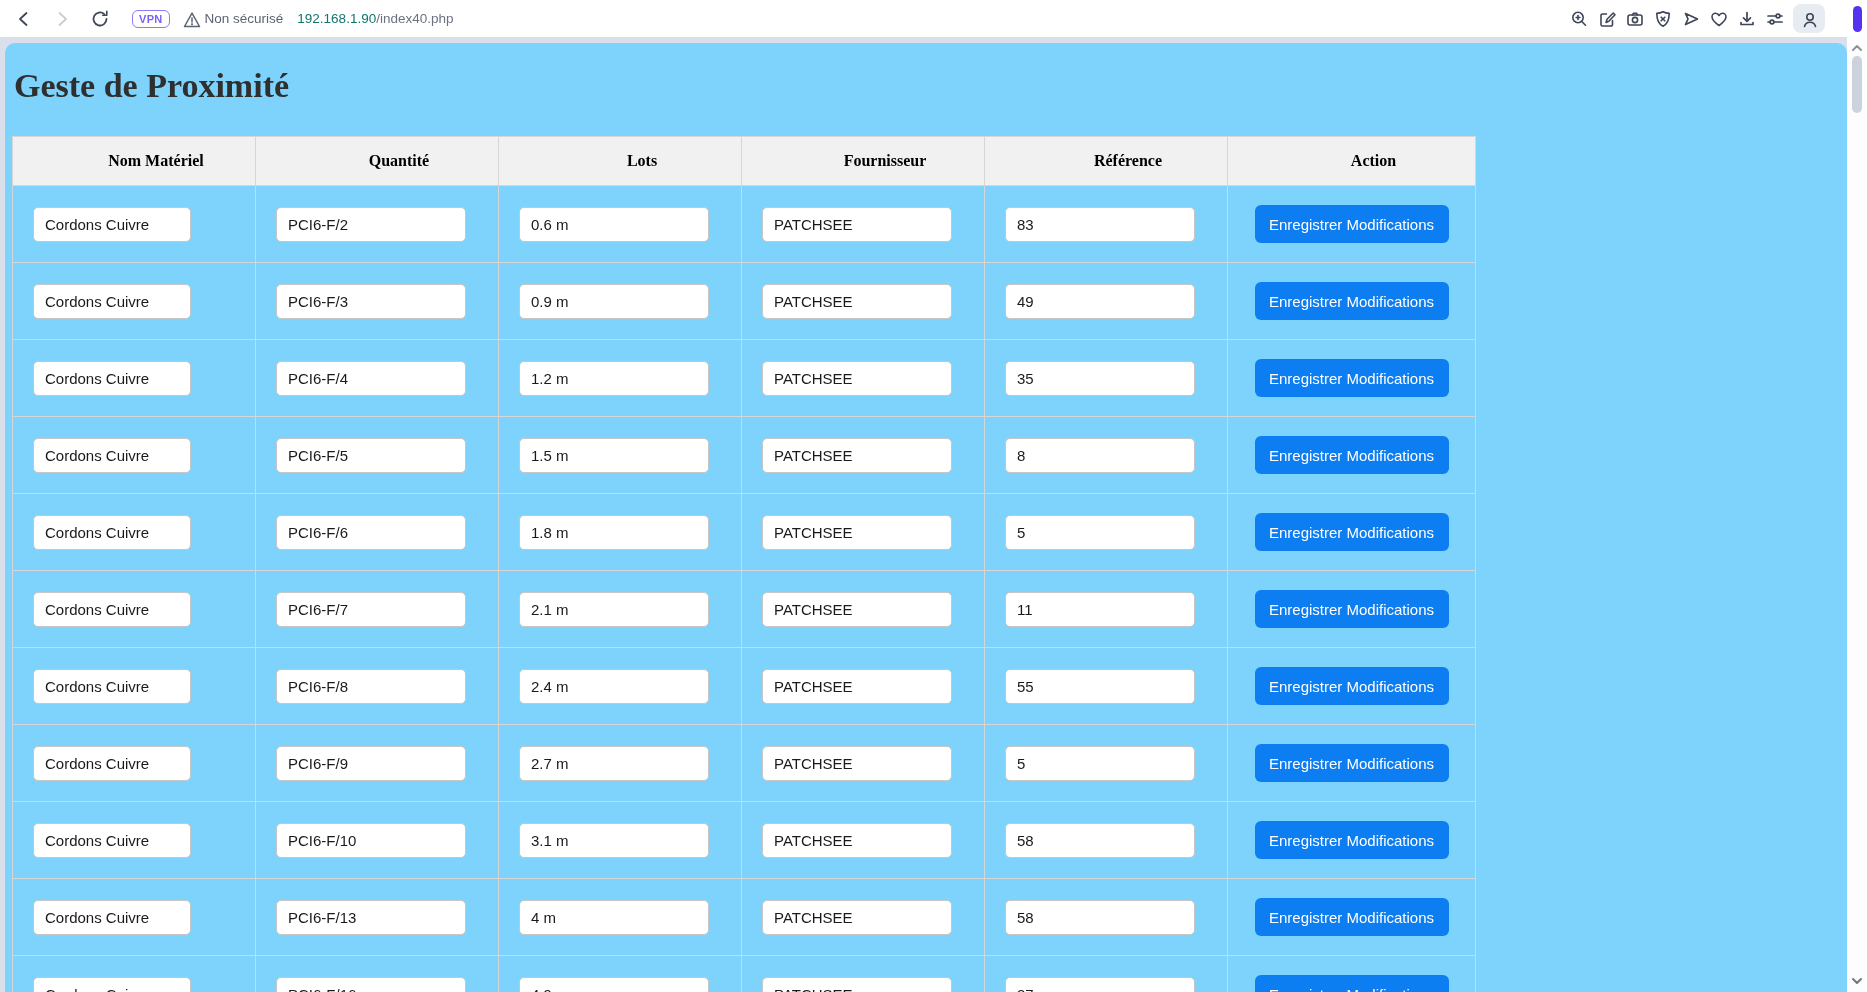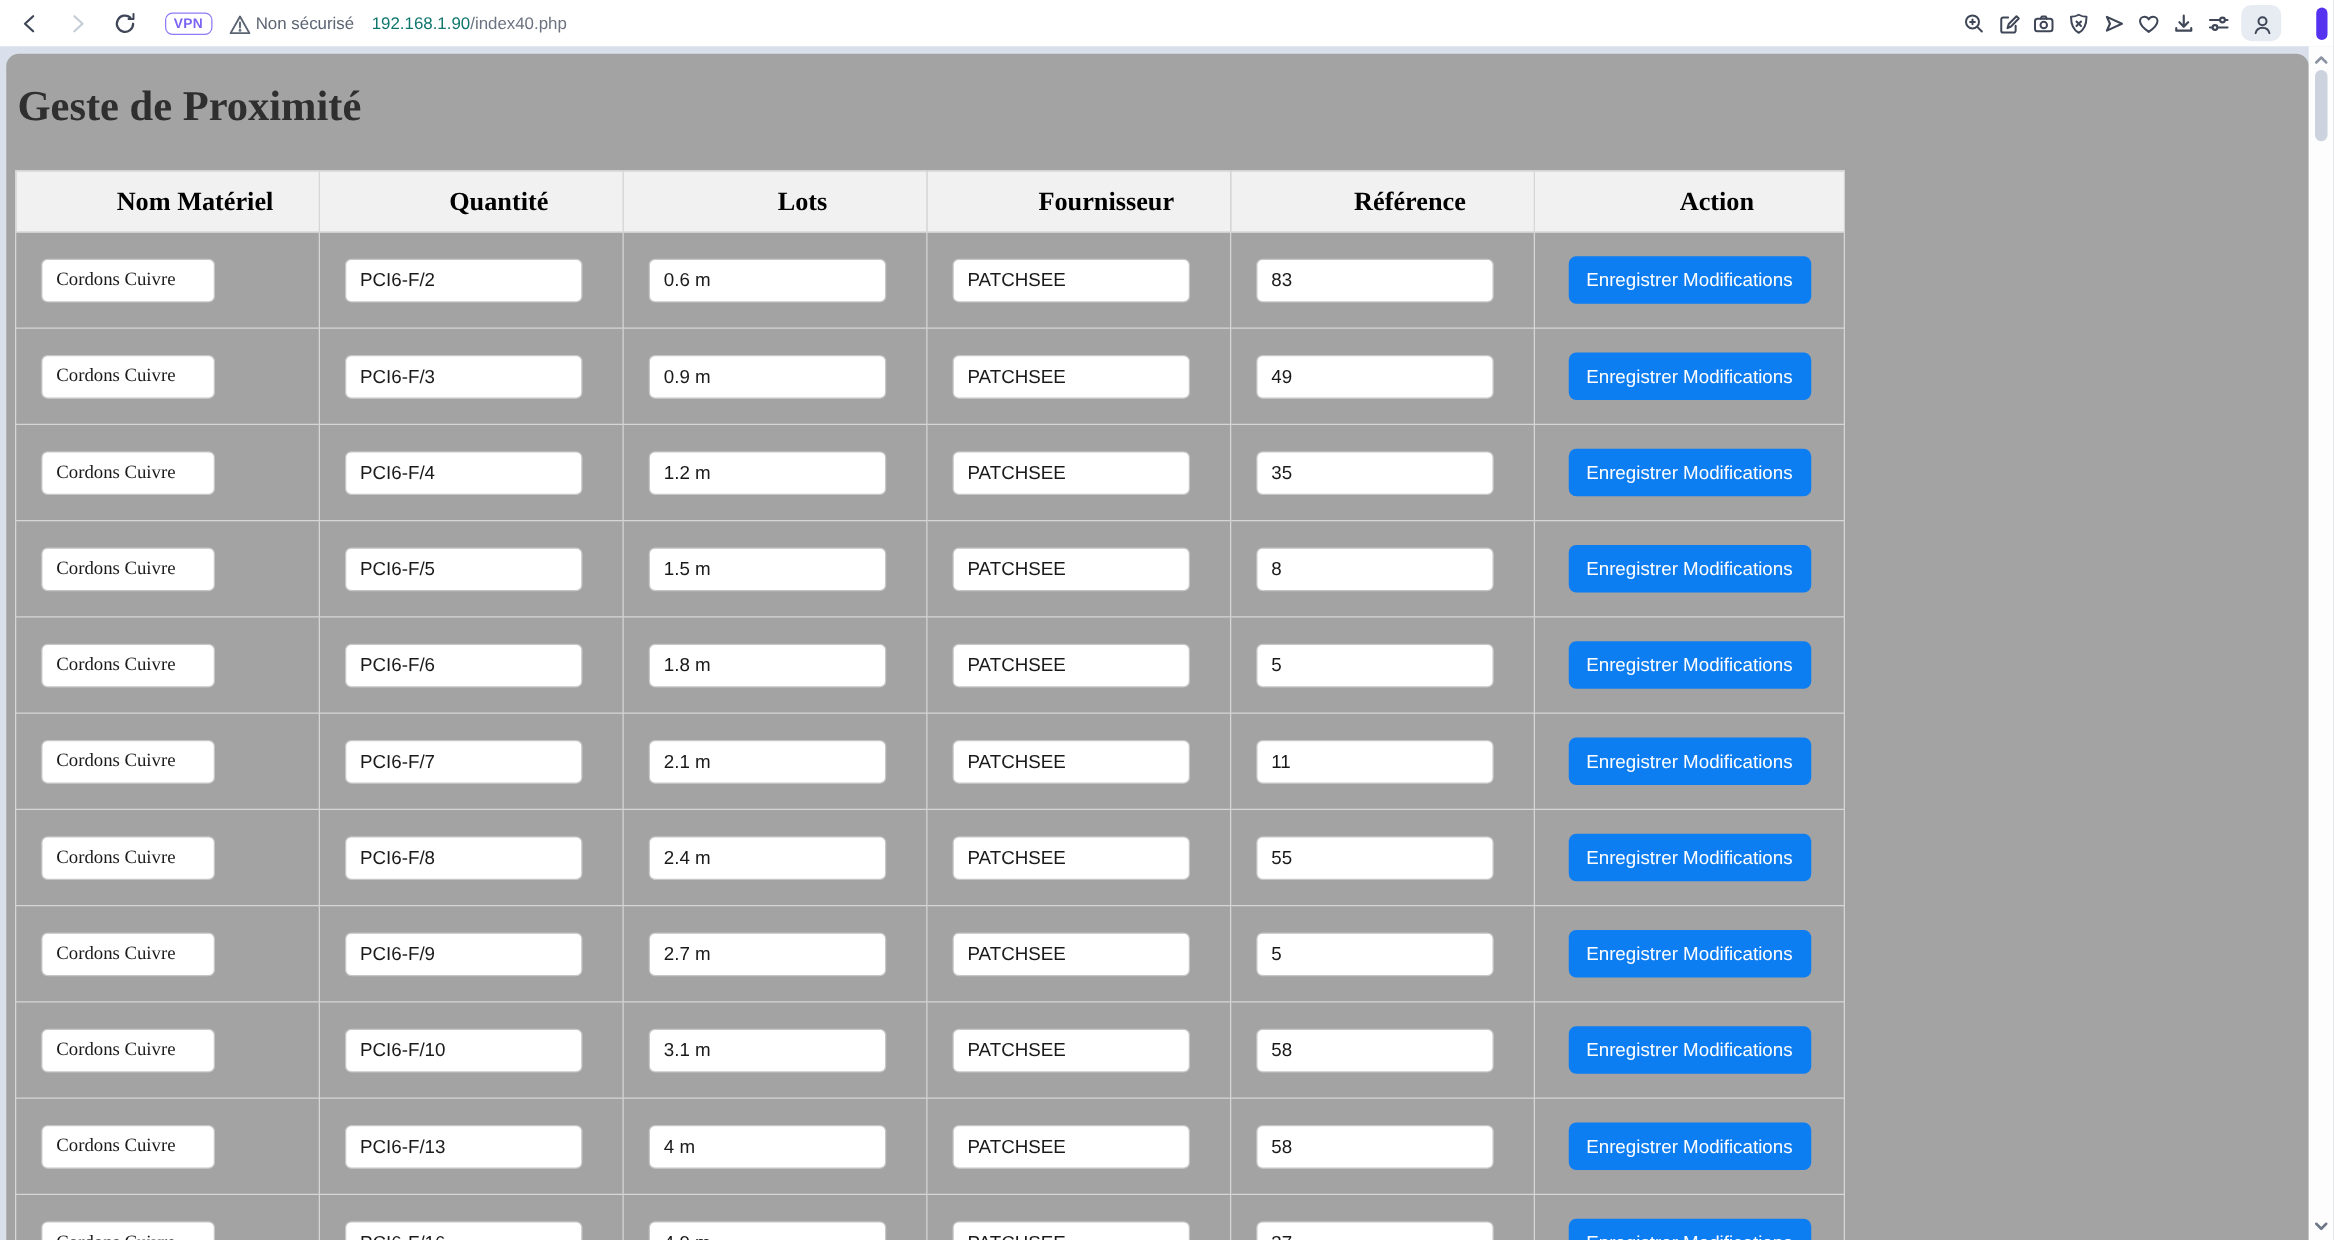--- a/index.html
+++ b/index.html
@@ -39,50 +39,50 @@
     display:flex; align-items:center; justify-content:center; cursor:pointer;
   }
   .accent-pill {
     position:absolute; right:5px; top:6px; width:9px; height:26px;
     border-radius:5px; background:#5531f0;
   }
 
   
   .page-card {
     position:absolute; top:43px; left:5px; right:20px; bottom:0;
-    background:#a3a3a3; border-radius:10px 10px 0 0;
+    background:#7dd3fc; border-radius:10px 10px 0 0;
     overflow:hidden;
   }
   h1.page-title {
     font-family:"Liberation Serif", serif;
     font-weight:bold; font-size:34px; color:#2f2f2f;
     margin:24px 0 0 9px;
   }
   table.materials {
     border-collapse:collapse;
     margin:31px 0 0 7px;
     width:1463px;
     table-layout:fixed;
   }
   .materials th, .materials td { border:1px solid #d6d6d6; }
   .materials th {
     background:#f1f1f1;
     font-family:"Liberation Serif", serif;
-    font-weight:bold; font-size:21px; color:#000;
+    font-weight:bold; font-size:16px; color:#000;
     height:49px; text-align:center;padding-left:44px;
   }
   .materials td { height:77px; padding-left:20px; }
   .materials td.action-cell { text-align:center; padding-left:0; }
   .materials input {
     height:35px; border:1px solid #c6c6c6; border-radius:5px;
     padding:0 11px; font-size:15px; color:#1a1a1a;
     font-family:"Liberation Sans", sans-serif;
     background:#fff; width:190px;
   }
-  .materials input.nom { width:139px;font-family:Liberation Serif, serif; }
+  .materials input.nom { width:158px; }
   .save-btn {
     width:194px; height:38px; border:none; border-radius:6px;
     color:#fff; font-size:15px; cursor:pointer;
     font-family:"Liberation Sans", sans-serif;
   }
 
   
   .scrollbar {
     position:absolute; top:37px; right:0; bottom:0; width:20px;
     background:#fdfdfd;

